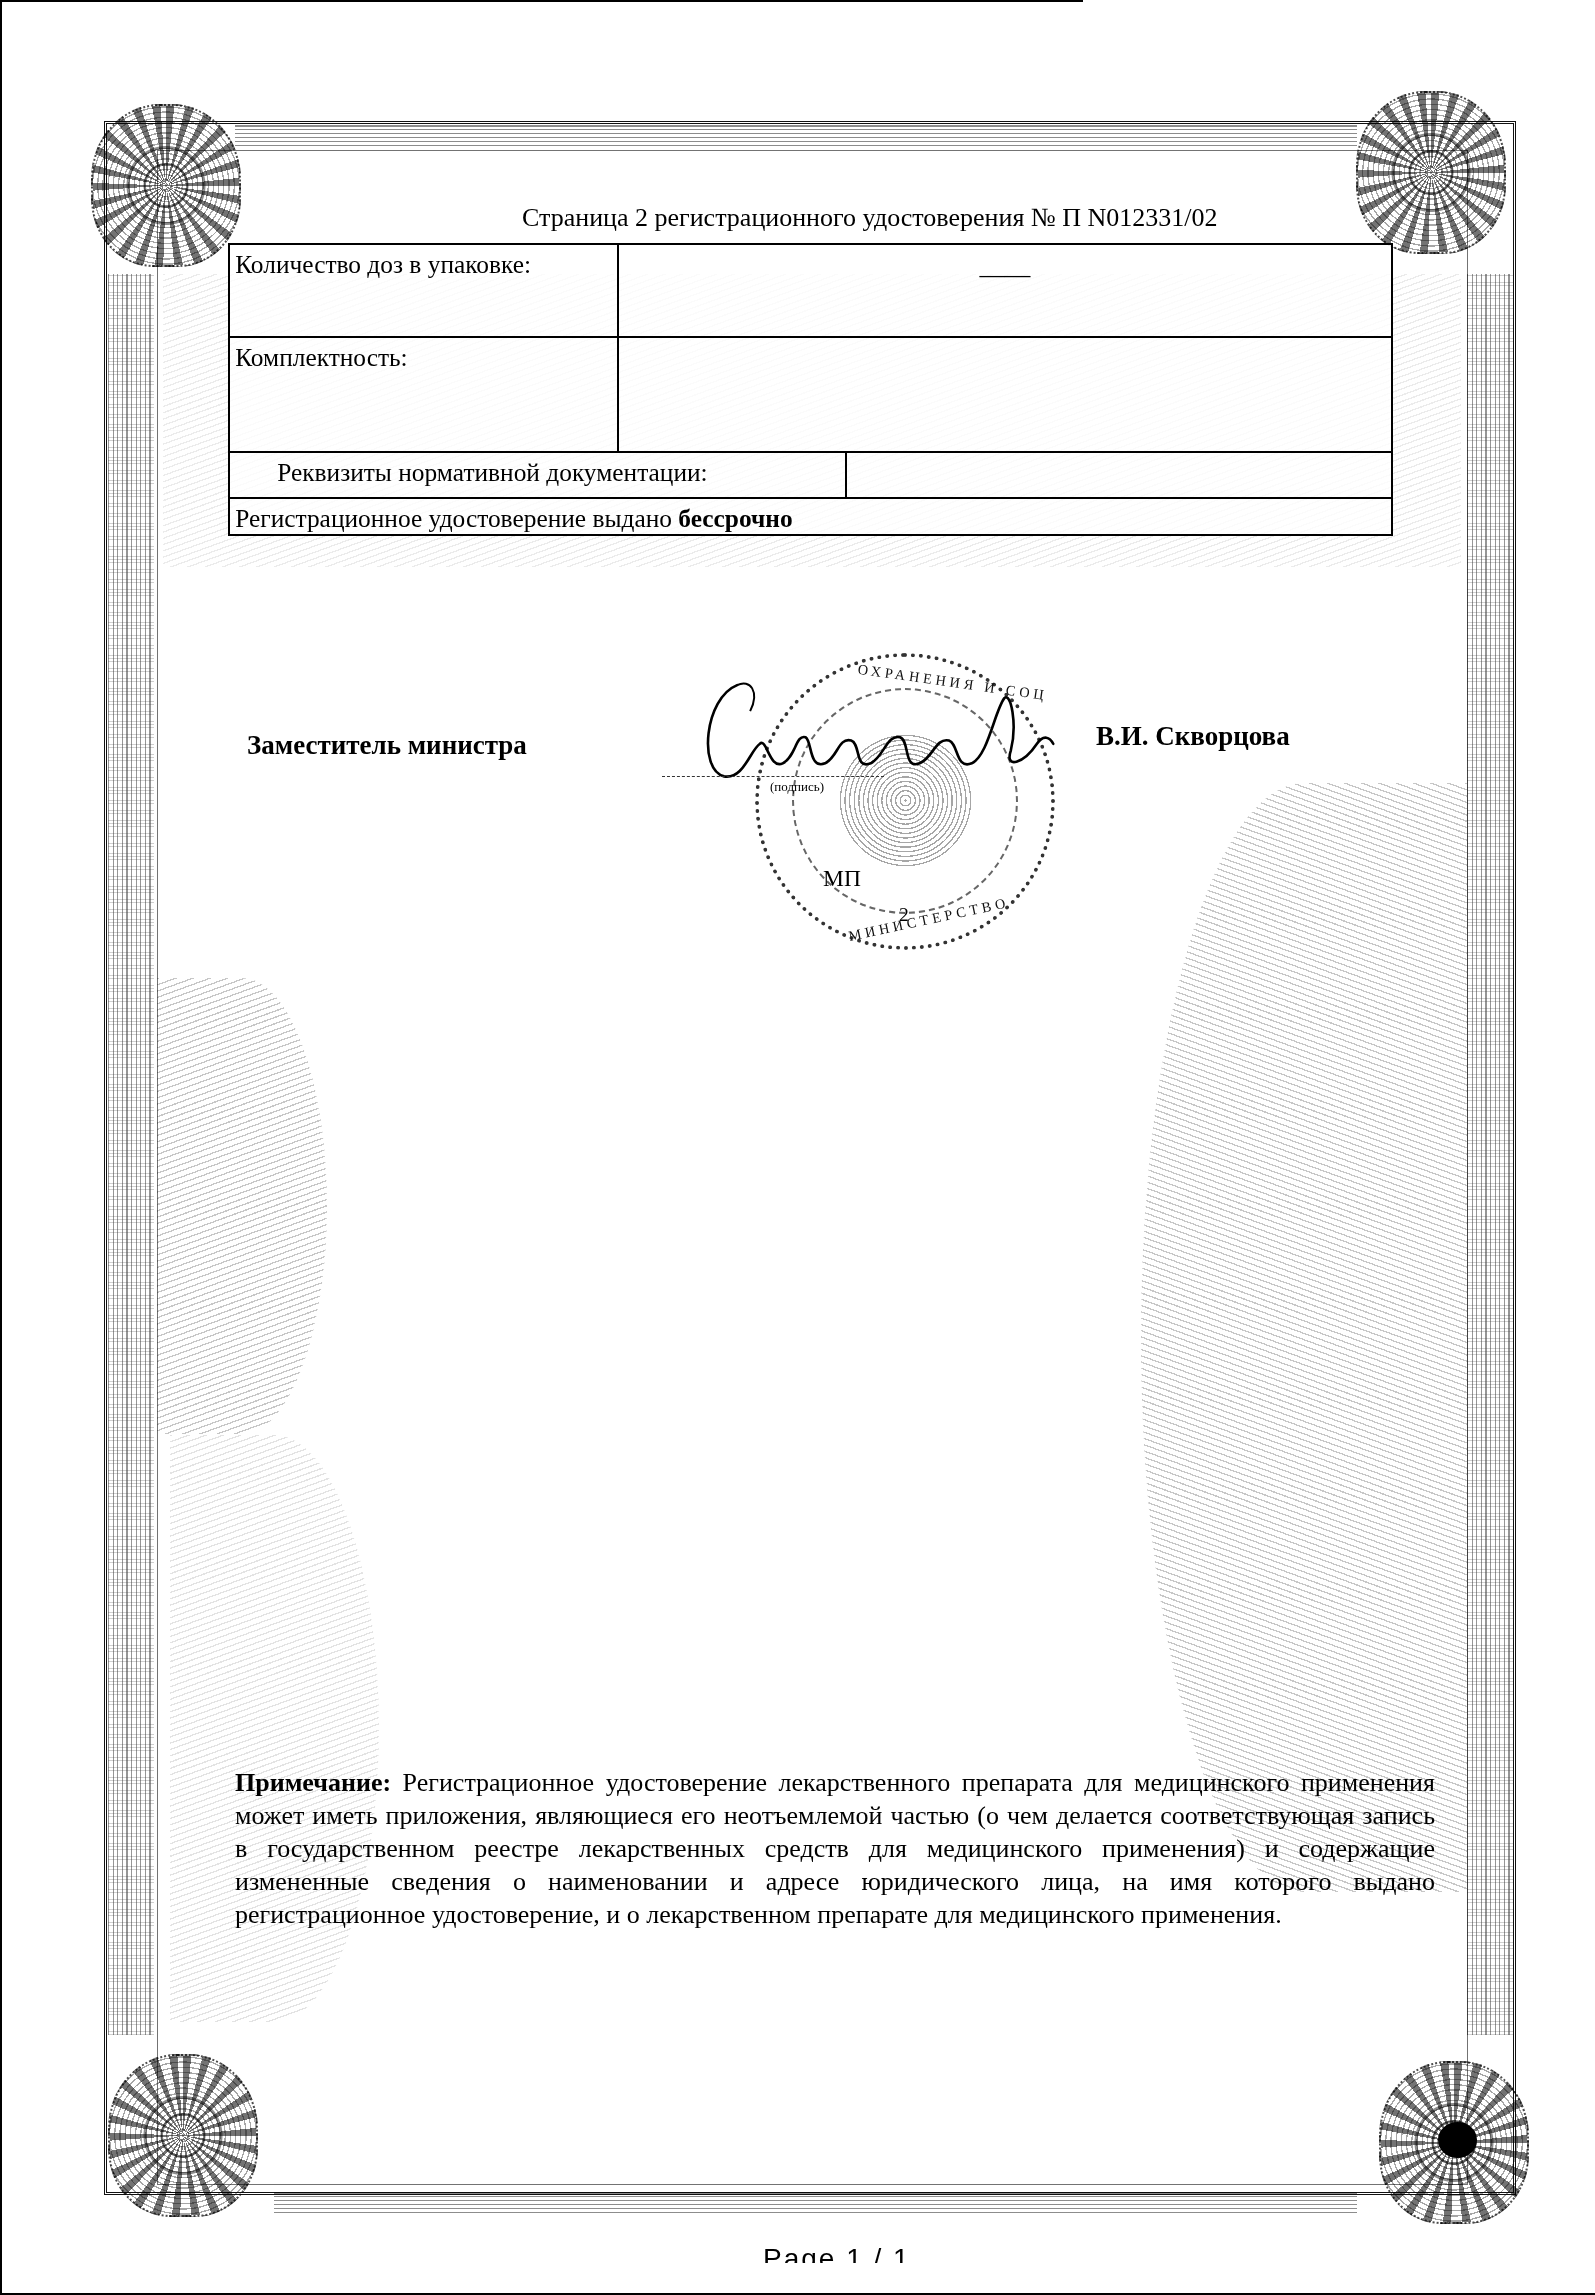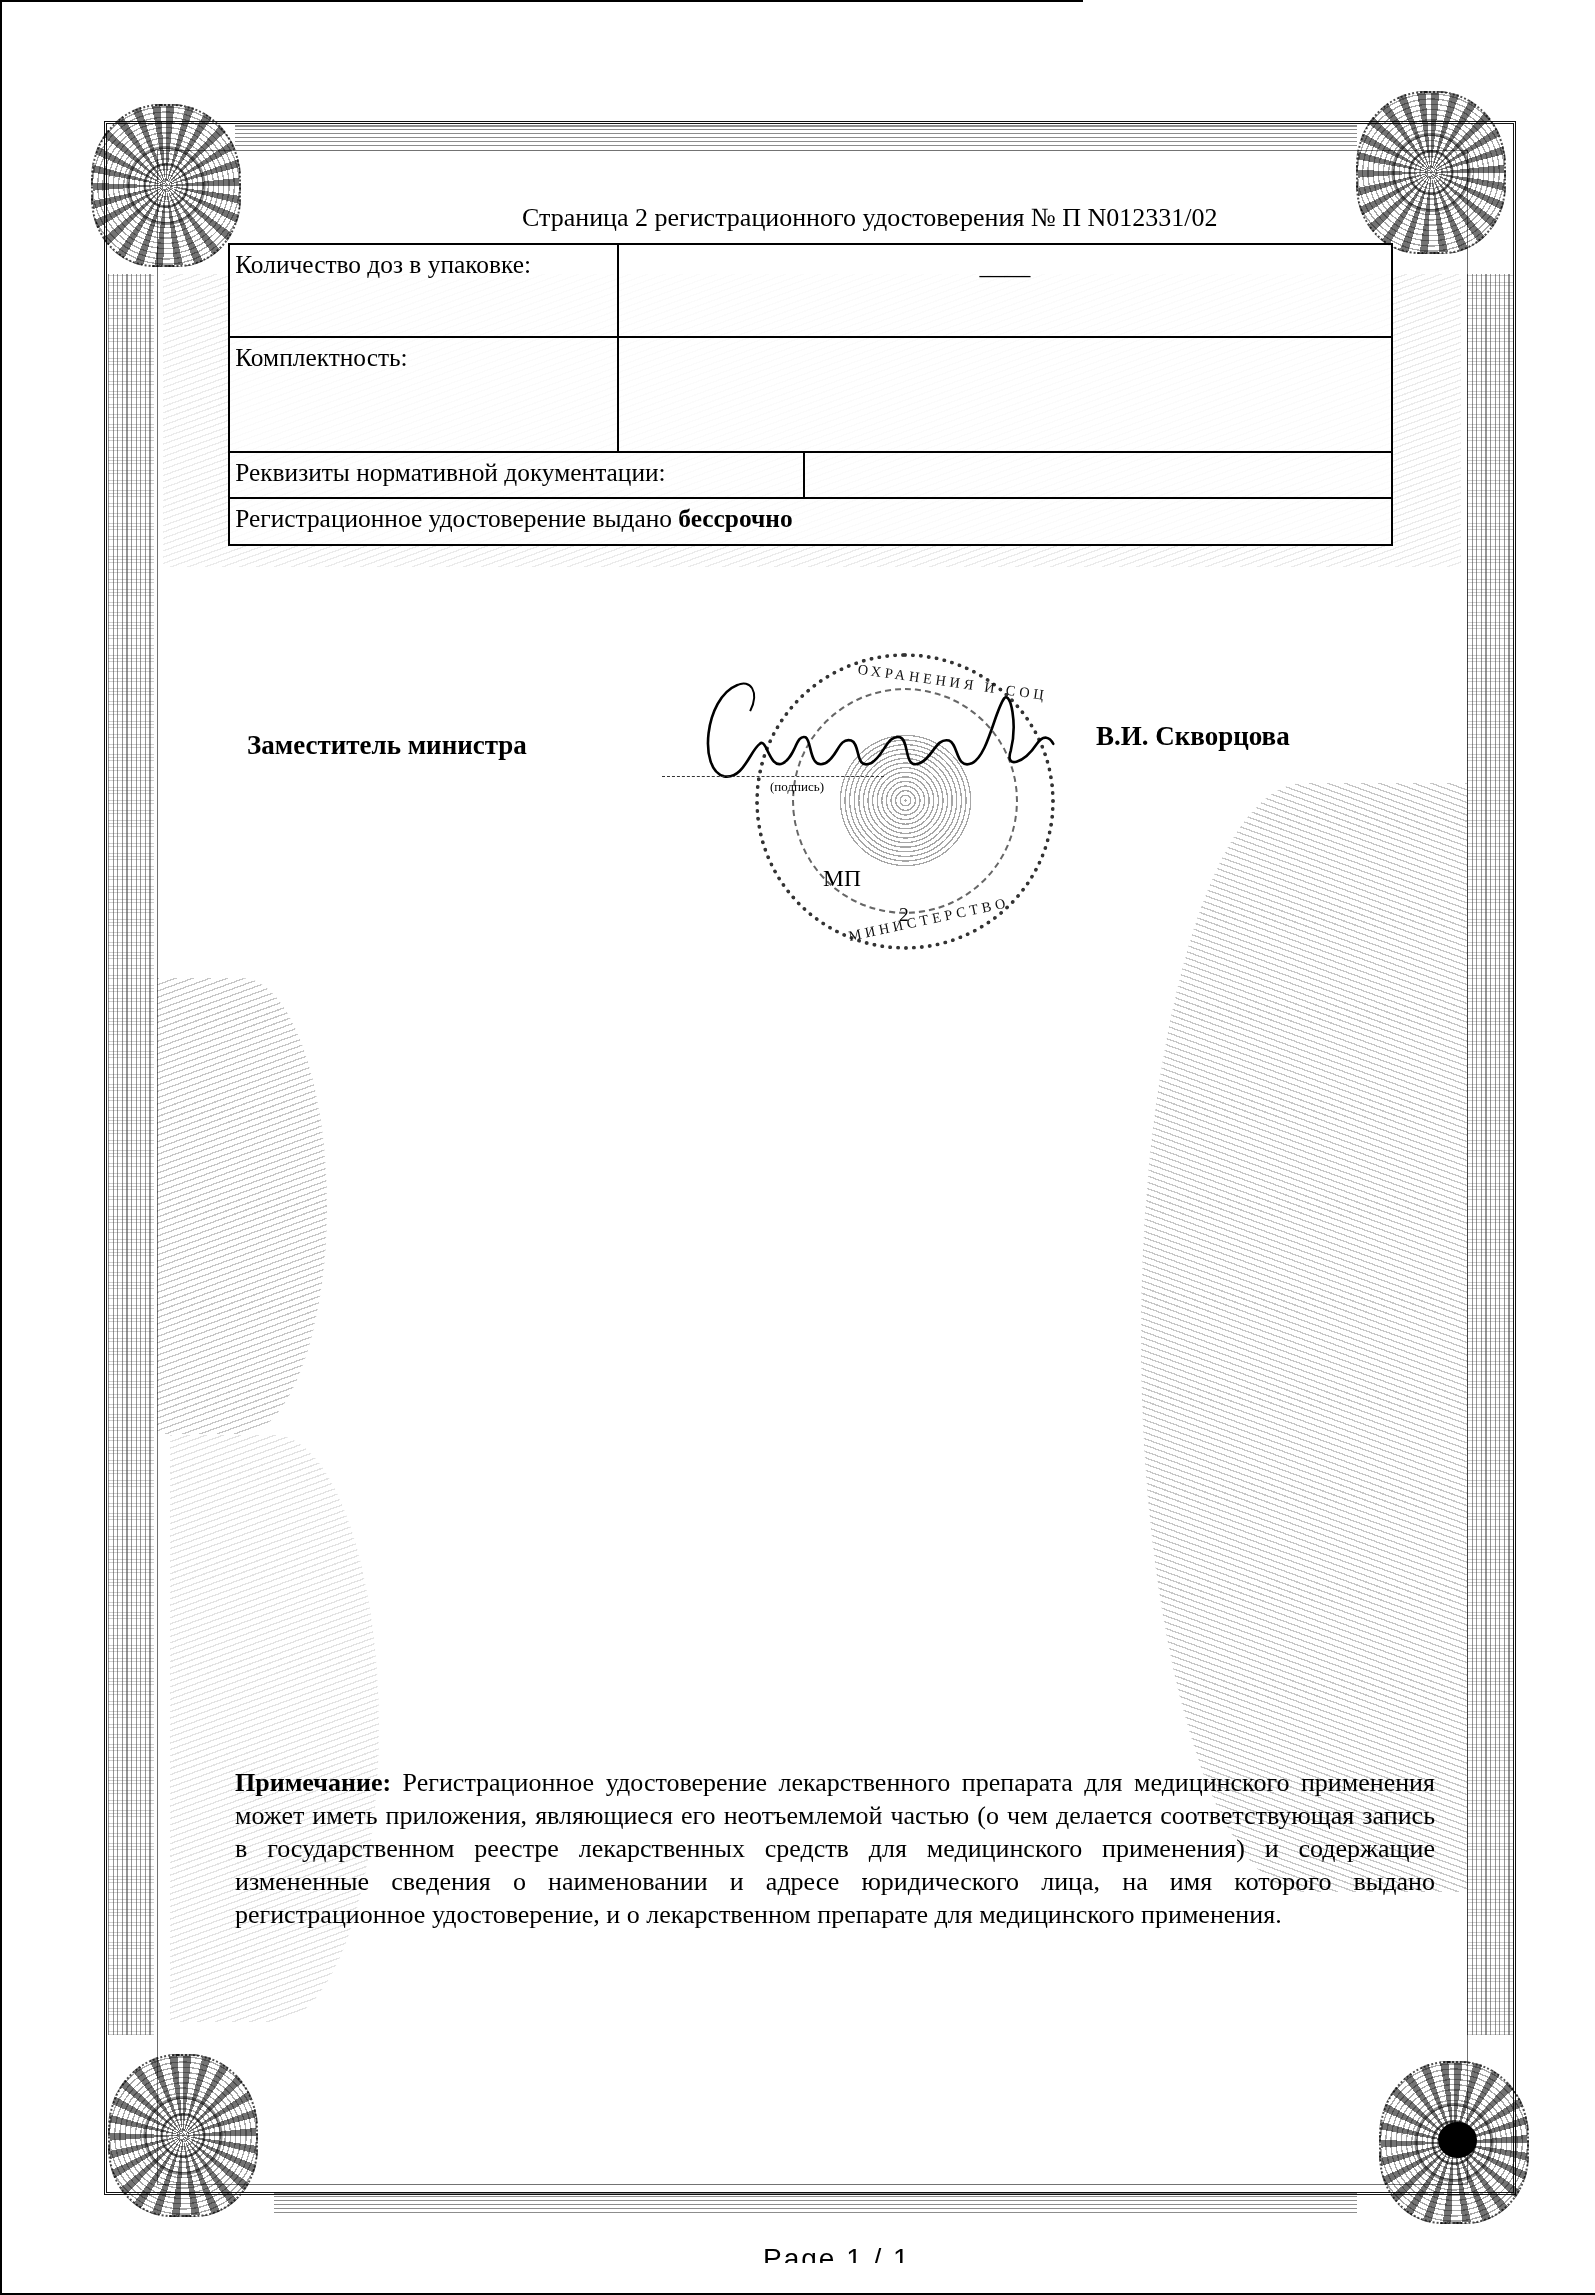--- a/index.html
+++ b/index.html
@@ -73,24 +73,24 @@
     .cert-table { position: absolute; left: 228px; top: 243px; width: 1165px; }
     .row { position: relative; border: 2px solid #000; border-top: none; box-sizing: border-box; display: flex; background: rgba(255,255,255,.8); }
     .row:first-child { border-top: 2px solid #000; }
     .cell { box-sizing: border-box; font-size: 25.4px; line-height: 33px; padding: 2.6px 5.2px; }
     .cell-label { width: 389px; border-right: 2px solid #000; }
     .cell-value { flex: 1; text-align: justify; }
     .row-doses { height: 95px; }
     .row-doses .cell-value { text-align: center; padding-top: 13px; }
     .row-kit { height: 115px; }
     .row-kit .cell-value { padding: 1.3px 2.6px 0 3.9px; text-align-last: left; }
-    .row-norm { height: 46px; }
+    .row-norm { height: 46px; padding-left: 42px; }
     .row-norm .cell-label { width: 575px; }
     .row-norm .cell-value { font-weight: bold; }
-    .row-validity { height: 47px; }
+    .row-validity { height: 37px; }
     .row-validity .cell-full { width: 100%; }
     .bold { font-weight: bold; }
 
     
     .sig-role { position: absolute; left: 247px; top: 730px; font-size: 27px; font-weight: bold; }
     .sig-name { position: absolute; left: 1096px; top: 721px; font-size: 27px; font-weight: bold; }
     .sig-line { position: absolute; left: 662px; top: 776px; width: 222px; border-top: 1.3px dashed #333; }
     .sig-caption { position: absolute; left: 770px; top: 779px; font-size: 13px; }
     .seal-mp { position: absolute; left: 823px; top: 825px; font-size: 23.5px; margin-top: 40px; }
     .seal {

